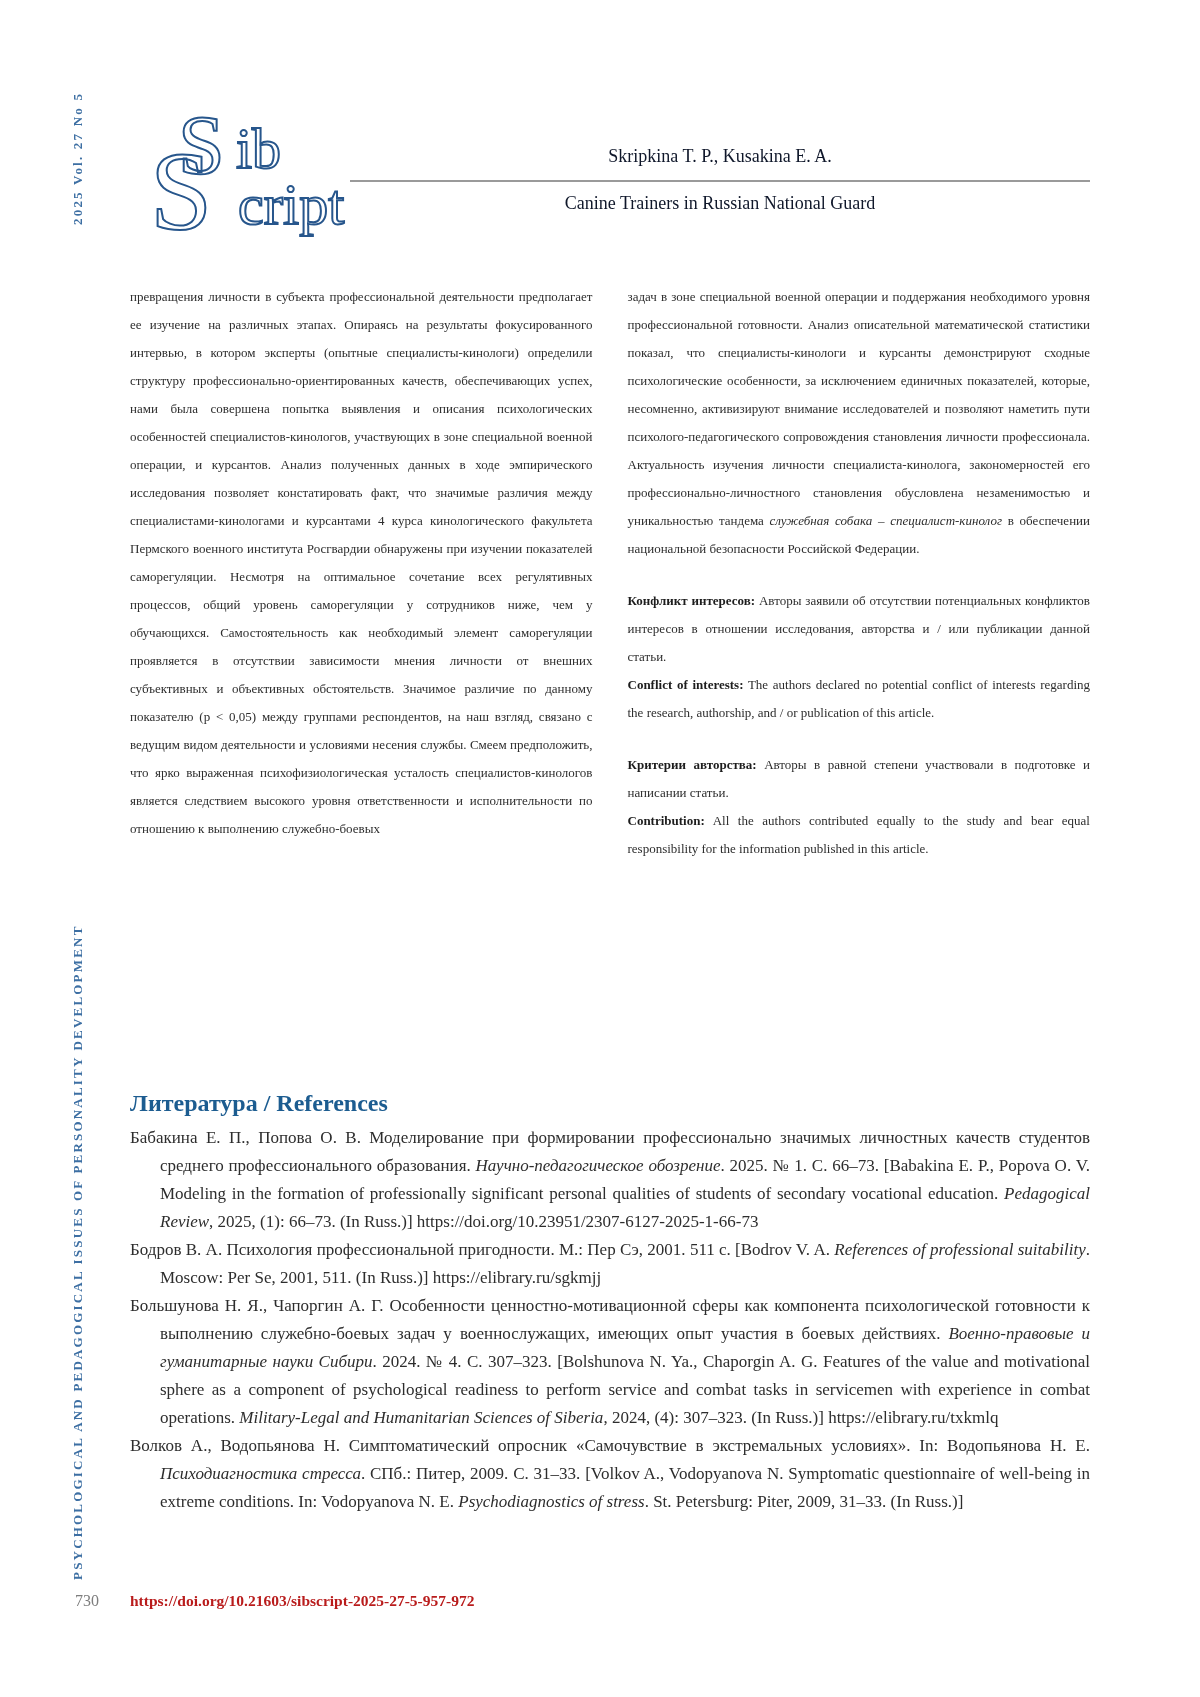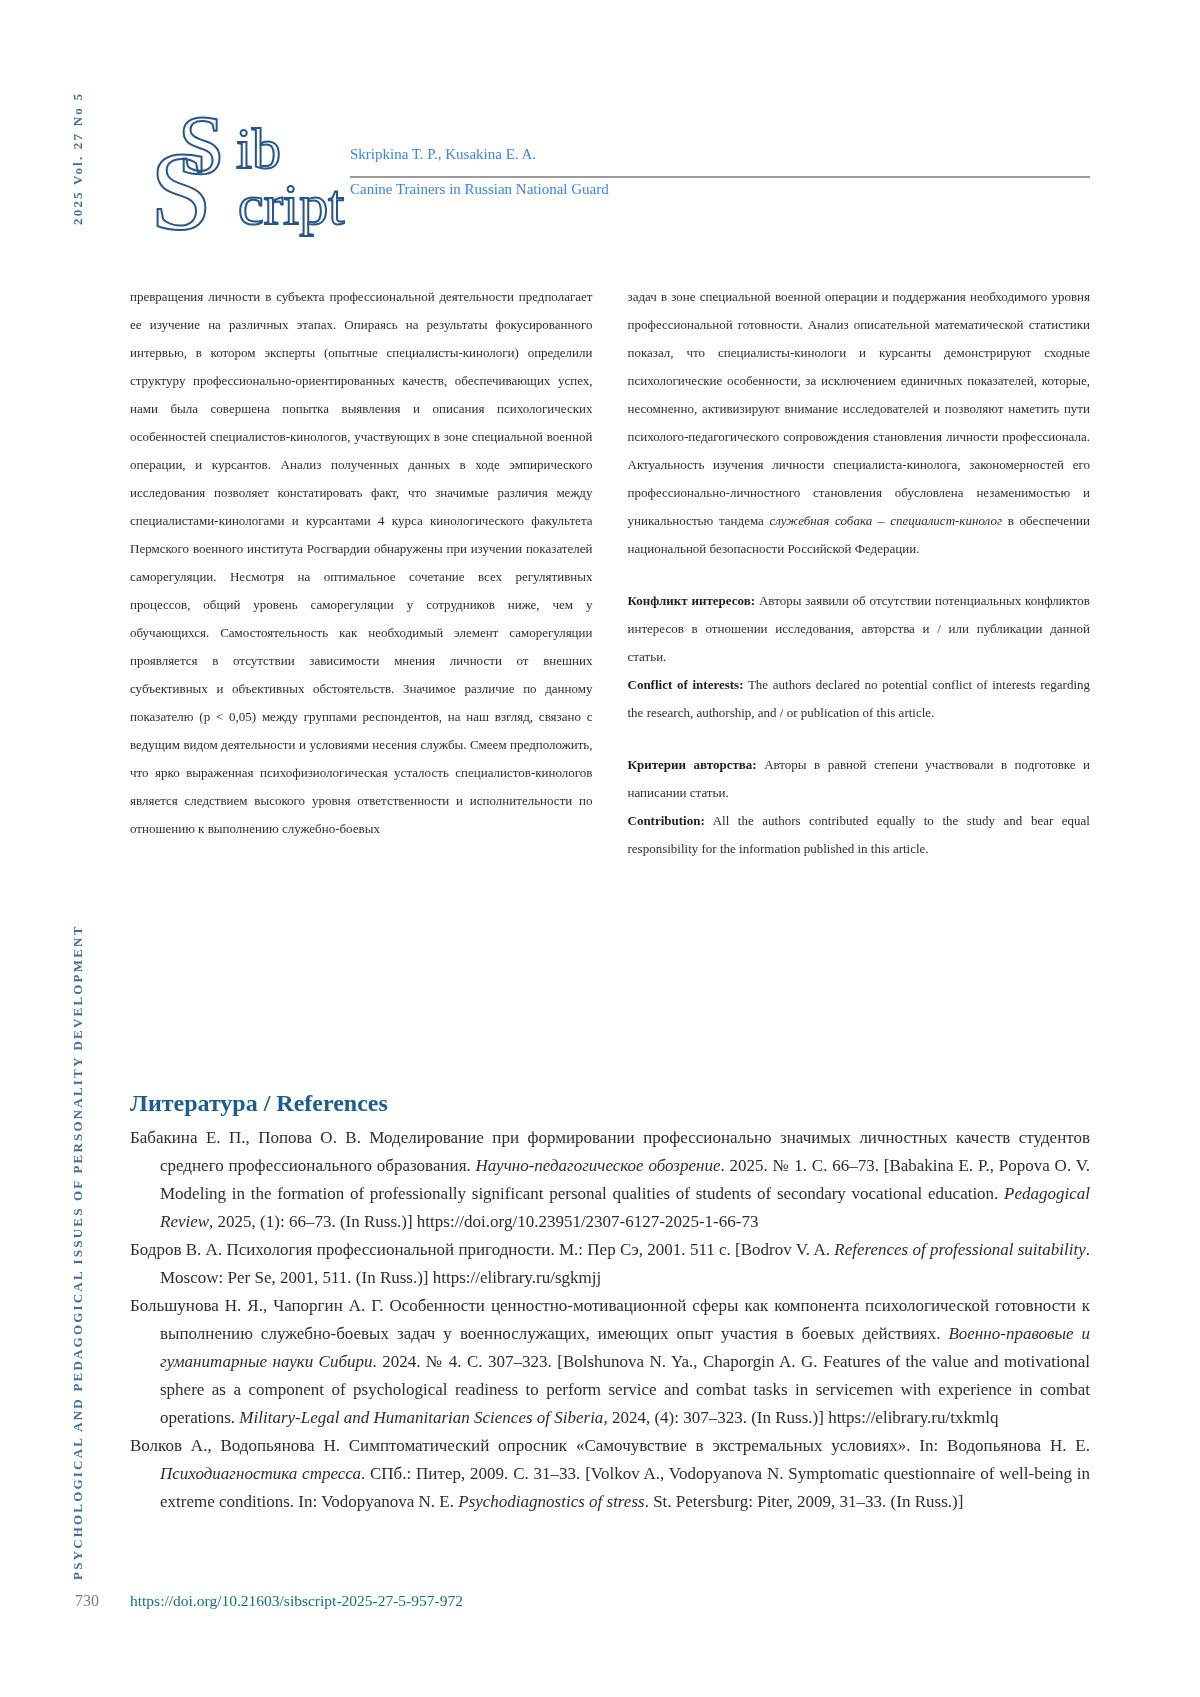--- a/index.html
+++ b/index.html
@@ -21,26 +21,26 @@
 
   
   .logo { position:absolute; left:122px; top:98px; width:276px; height:140px; }
   .logo svg text {
     font-family:"Liberation Serif","DejaVu Serif",serif;
     fill:none; stroke:#27568c; stroke-width:2px;
   }
 
   
   .header-right {
-    position:absolute; left:350px; top:146px; width:740px; text-align:left;
-    color:#3b82f6; font-size:15px;
+    position:absolute; left:350px; top:146px; width:740px; text-align:center;
+    color:#0f172a; font-size:18px;
   }
   .header-right .authors { margin-bottom:13px; }
   .header-right .rule { border:none; border-top:2px solid #9a9a9a; }
-  .header-right .running-title { margin-top:3px; }
+  .header-right .running-title { margin-top:11px; }
 
   
   .columns {
     position:absolute; left:130px; top:283px; width:960px;
     display:flex; gap:35px;
   }
   .col { flex:1; }
   .para {
     text-align:justify; font-size:13px; line-height:28px; color:#2d2d2d;
   }
@@ -57,21 +57,21 @@
     padding-left:30px; text-indent:-30px;
   }
 
   
   .footer-pagenum {
     position:absolute; left:75px; top:1592px;
     color:#7d7d7d; font-size:16px;
   }
   .footer-doi {
     position:absolute; left:130px; top:1592px;
-    color:#0f766e; font-size:15.5px; text-decoration:none;
+    color:#b91c1c; font-size:15.5px; text-decoration:none;font-weight:bold;
   }
 </style>
 </head>
 <body>
 
 <div class="page">
 
   <div class="vtext issue-label">2025 Vol. 27 No 5</div>
 
   <div class="vtext section-label">PSYCHOLOGICAL AND PEDAGOGICAL ISSUES OF PERSONALITY DEVELOPMENT</div>

